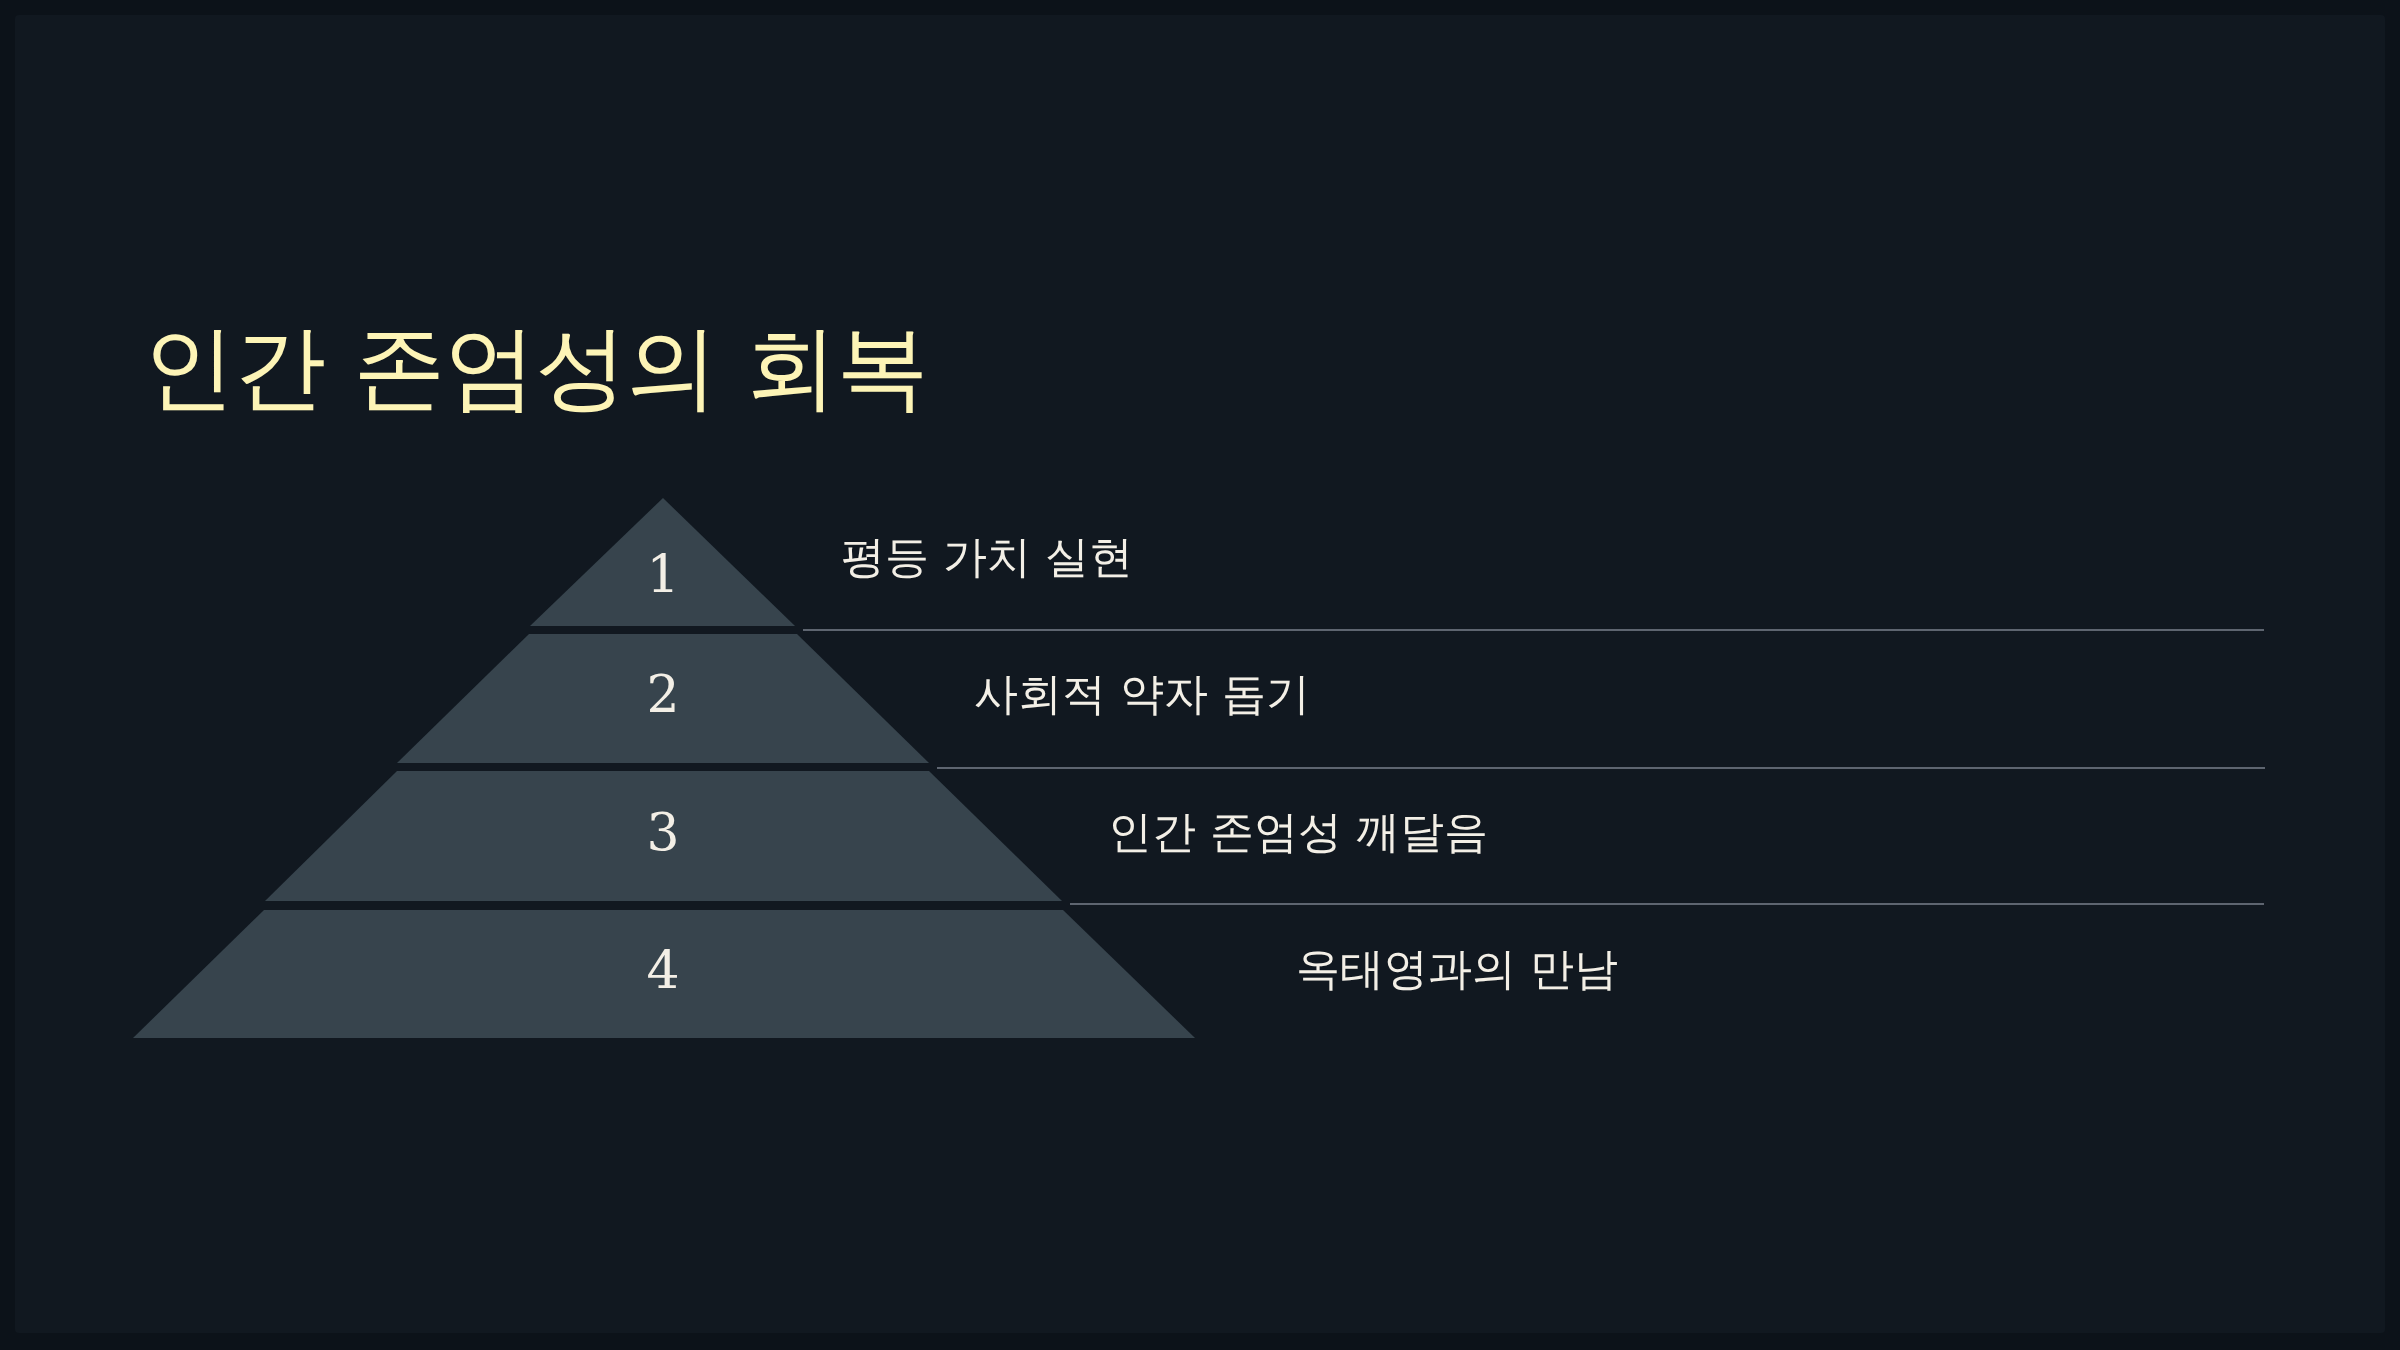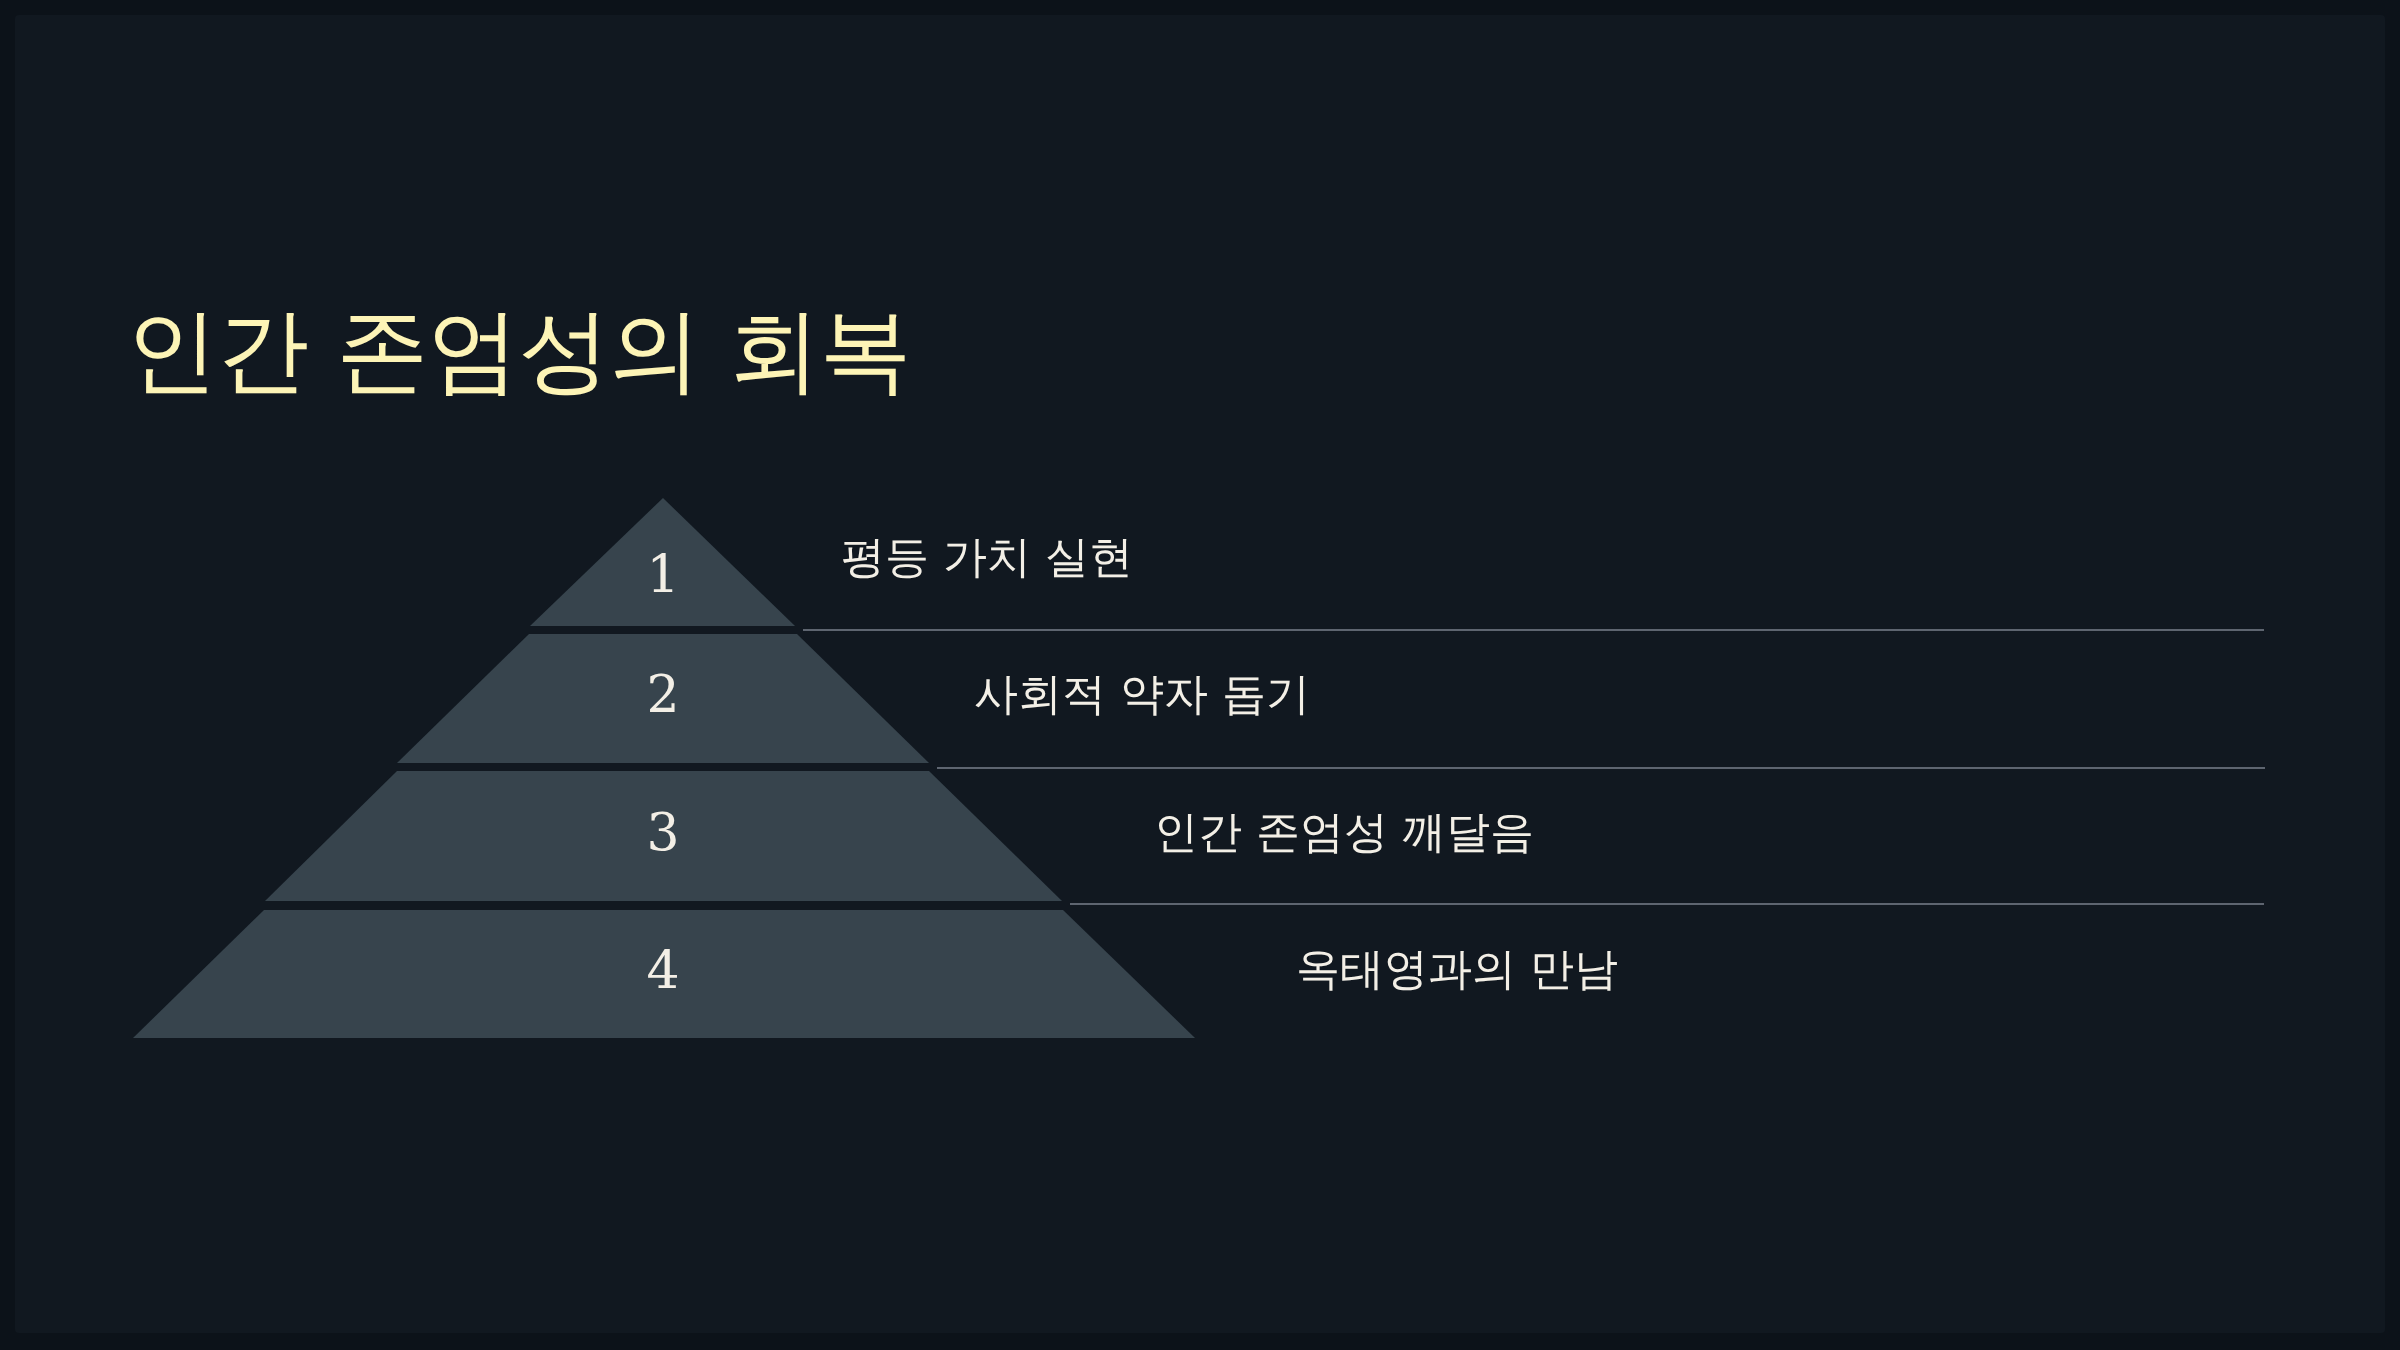--- a/index.html
+++ b/index.html
@@ -13,21 +13,21 @@
     .slide {
       position: absolute;
       left: 15px; top: 15px;
       width: 2370px; height: 1318px;
       background: #111820;
       border-radius: 4px;
     }
     .title {
       position: absolute;
       left: 126px; top: 300px;
-      margin: 0;
+      margin: 17px;
       font-size: 92px;
       font-weight: normal;
       color: #fdf4b6;
       letter-spacing: -1px;
       line-height: 1.1;
       white-space: nowrap;
     }
     svg.pyramid {
       position: absolute;
       left: 0; top: 0;
@@ -71,14 +71,14 @@
   <line x1="1070" y1="904" x2="2264" y2="904" stroke="#5e6570" stroke-width="2"></line>
 </svg>
 
 <div class="tier-num" style="left:663px; top:548px;">1</div>
 <div class="tier-num" style="left:663px; top:668px;">2</div>
 <div class="tier-num" style="left:663px; top:806px;">3</div>
 <div class="tier-num" style="left:663px; top:944px;">4</div>
 
 <div class="tier-label" style="left:833px; top:535px;">평등 가치 실현</div>
 <div class="tier-label" style="left:966px; top:672px;text-align:right;">사회적 약자 돕기</div>
-<div class="tier-label" style="left:1146px; top:810px;">인간 존엄성 깨달음</div>
+<div class="tier-label" style="left:1100px; top:810px;">인간 존엄성 깨달음</div>
 <div class="tier-label" style="left:1288px; top:947px;">옥태영과의 만남</div>
 
 </body></html>

